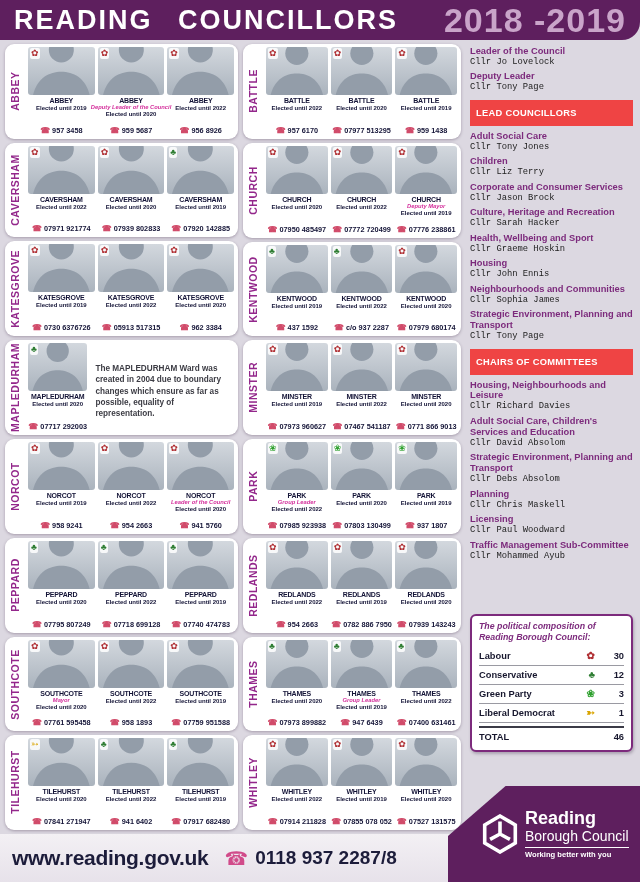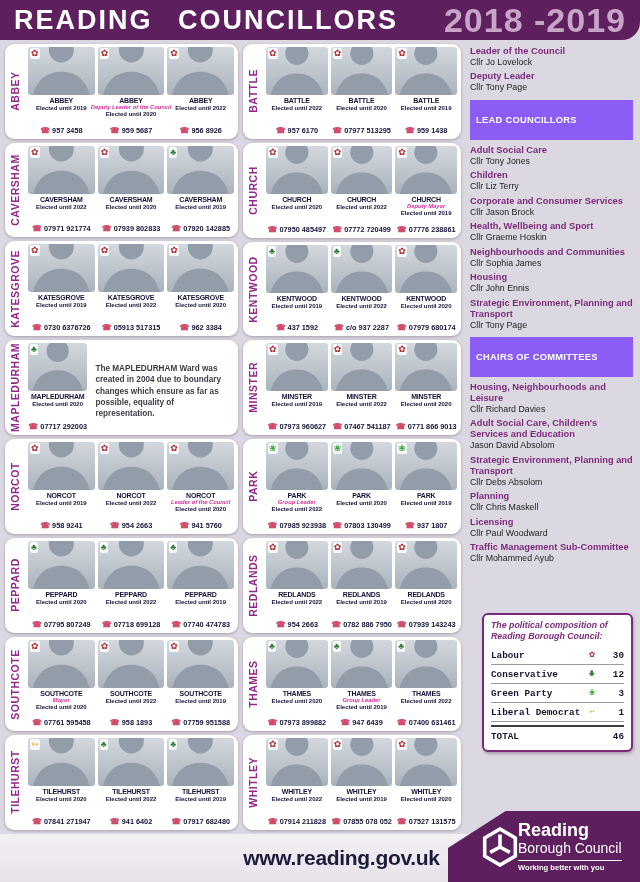--- a/index.html
+++ b/index.html
@@ -26,35 +26,35 @@
   .c-role{font-size:5.8px;font-weight:800;font-style:italic;color:#d4309c;white-space:nowrap;}
   .c-role:empty,.c-elected:empty{display:none;}
   .c-elected{font-size:6px;font-weight:700;color:#141437;margin-top:1px;}
   .c-phone{font-size:7.3px;font-weight:800;color:#141437;margin-top:auto;padding-bottom:1px;white-space:nowrap;}
   .ph-ico{color:#d14b6a;font-size:8px;margin-right:2px;}
   .ward-note{flex:2.2;font-size:8.2px;line-height:1.38;color:#3c3c44;font-weight:600;padding:4px 8px 0 6px;margin-top:16px;}
   .ward-note:empty{display:none;}
   
   .lead-item{margin-bottom:3.5px;}
   .lead-title{color:#7c2a7c;font-weight:800;font-size:9.3px;line-height:1.18;}
-  .lead-name{color:#1c1c1c;font-size:8.8px;line-height:1.25;}
-  .banner{background:#8b5cf6;color:#fff;font-weight:800;font-size:9.3px;padding:15px 6px;margin:3px 0 5px 0;letter-spacing:.3px;}
-  .comp-box{margin-top:auto;background:#fff;border:2px solid #7c2a7c;border-radius:6px;padding:5px 7px;box-shadow:1px 2px 3px rgba(60,40,70,.3);margin-left:12px;}
+  .lead-name{color:#1c1c1c;font-size:8.8px;line-height:1.25;font-family:Liberation Mono, monospace;}
+  .banner{background:#ef4444;color:#fff;font-weight:800;font-size:9.3px;padding:8px 6px;margin:3px 0 5px 0;letter-spacing:.3px;}
+  .comp-box{margin-top:auto;background:#fff;border:2px solid #7c2a7c;border-radius:6px;padding:5px 7px;box-shadow:1px 2px 3px rgba(60,40,70,.3);}
   .comp-title{font-style:italic;color:#7c2a7c;font-weight:700;font-size:8.8px;line-height:1.25;margin-bottom:4px;}
-  .comp-row{display:flex;align-items:center;border-bottom:1px solid #9a9aa2;padding:3px 0;font-size:9.3px;font-weight:800;color:#17172e;font-family:Liberation Mono, monospace;}
+  .comp-row{display:flex;align-items:center;border-bottom:1px solid #9a9aa2;padding:3px 0;font-size:9.3px;font-weight:800;color:#17172e;}
   .comp-ico{position:static;margin-left:auto;background:none;font-size:10px;}
   .comp-count{width:28px;text-align:right;}
   .comp-total{border-bottom:none;border-top:2px solid #3a3a46;margin-top:3px;padding-top:4px;}
   
-  .ftr{height:48px;background:linear-gradient(#f3f0f4,#e7e2ea);display:flex;align-items:center;padding:0 12px;box-sizing:border-box;justify-content:flex-end;}
+  .ftr{height:48px;background:linear-gradient(#f3f0f4,#e7e2ea);display:flex;align-items:center;padding:0 12px;box-sizing:border-box;}
   .ftr-web{font-size:21px;font-weight:800;color:#1c1c3a;letter-spacing:-.3px;}
   .ftr-ph-ico{color:#d14b8a;font-size:19px;margin:0 7px 0 16px;}
   .ftr-phone{font-size:19px;font-weight:800;color:#1c1c3a;}
   
-  .logo-corner{position:absolute;right:0;bottom:0;width:192px;height:71px;background:#5e1f5e;clip-path:polygon(0 100%,0 52%,30% 0,100% 0,100% 100%);display:flex;align-items:center;padding-left:34px;box-sizing:border-box;color:#fff;z-index:5;}
+  .logo-corner{position:absolute;right:0;bottom:0;width:192px;height:96px;background:#5e1f5e;clip-path:polygon(0 100%,0 52%,30% 0,100% 0,100% 100%);display:flex;align-items:center;gap:7px;padding-left:34px;box-sizing:border-box;color:#fff;z-index:5;}
   .logo-txt{display:flex;flex-direction:column;}
   .logo-name{font-size:18px;font-weight:800;line-height:1;}
   .logo-sub{font-size:14px;line-height:1.3;}
   .logo-tag{font-size:7.6px;font-weight:700;border-top:1px solid #fff;margin-top:2px;padding-top:2px;}
 </style>
 </head>
 <body>
 
 <header class="hdr">
   <span class="hdr-title">READING  COUNCILLORS</span>
@@ -780,45 +780,49 @@
   </div>
         <div class="lead-item">
     <div class="lead-title">Children</div>
     <div class="lead-name">Cllr Liz Terry</div>
   </div>
         <div class="lead-item">
     <div class="lead-title">Corporate and Consumer Services</div>
     <div class="lead-name">Cllr Jason Brock</div>
   </div>
         <div class="lead-item">
+    <div class="lead-title">Culture, Heritage and Recreation</div>
+    <div class="lead-name">Cllr Sarah Hacker</div>
+  </div>
+        <div class="lead-item">
     <div class="lead-title">Health, Wellbeing and Sport</div>
     <div class="lead-name">Cllr Graeme Hoskin</div>
   </div>
         <div class="lead-item">
+    <div class="lead-title">Housing</div>
+    <div class="lead-name">Cllr John Ennis</div>
+  </div>
+        <div class="lead-item">
     <div class="lead-title">Neighbourhoods and Communities</div>
     <div class="lead-name">Cllr Sophia James</div>
-  </div>
-        <div class="lead-item">
-    <div class="lead-title">Housing</div>
-    <div class="lead-name">Cllr John Ennis</div>
   </div>
         <div class="lead-item">
     <div class="lead-title">Strategic Environment, Planning and Transport</div>
     <div class="lead-name">Cllr Tony Page</div>
   </div>
       </div>
     <div class="banner">CHAIRS OF COMMITTEES</div>
     <div>
         <div class="lead-item">
     <div class="lead-title">Housing, Neighbourhoods and Leisure</div>
     <div class="lead-name">Cllr Richard Davies</div>
   </div>
         <div class="lead-item">
     <div class="lead-title">Adult Social Care, Children's Services and Education</div>
-    <div class="lead-name">Jason David Absolom</div>
+    <div class="lead-name">Cllr David Absolom</div>
   </div>
         <div class="lead-item">
     <div class="lead-title">Strategic Environment, Planning and Transport</div>
     <div class="lead-name">Cllr Debs Absolom</div>
   </div>
         <div class="lead-item">
     <div class="lead-title">Planning</div>
     <div class="lead-name">Cllr Chris Maskell</div>
   </div>
         <div class="lead-item">

